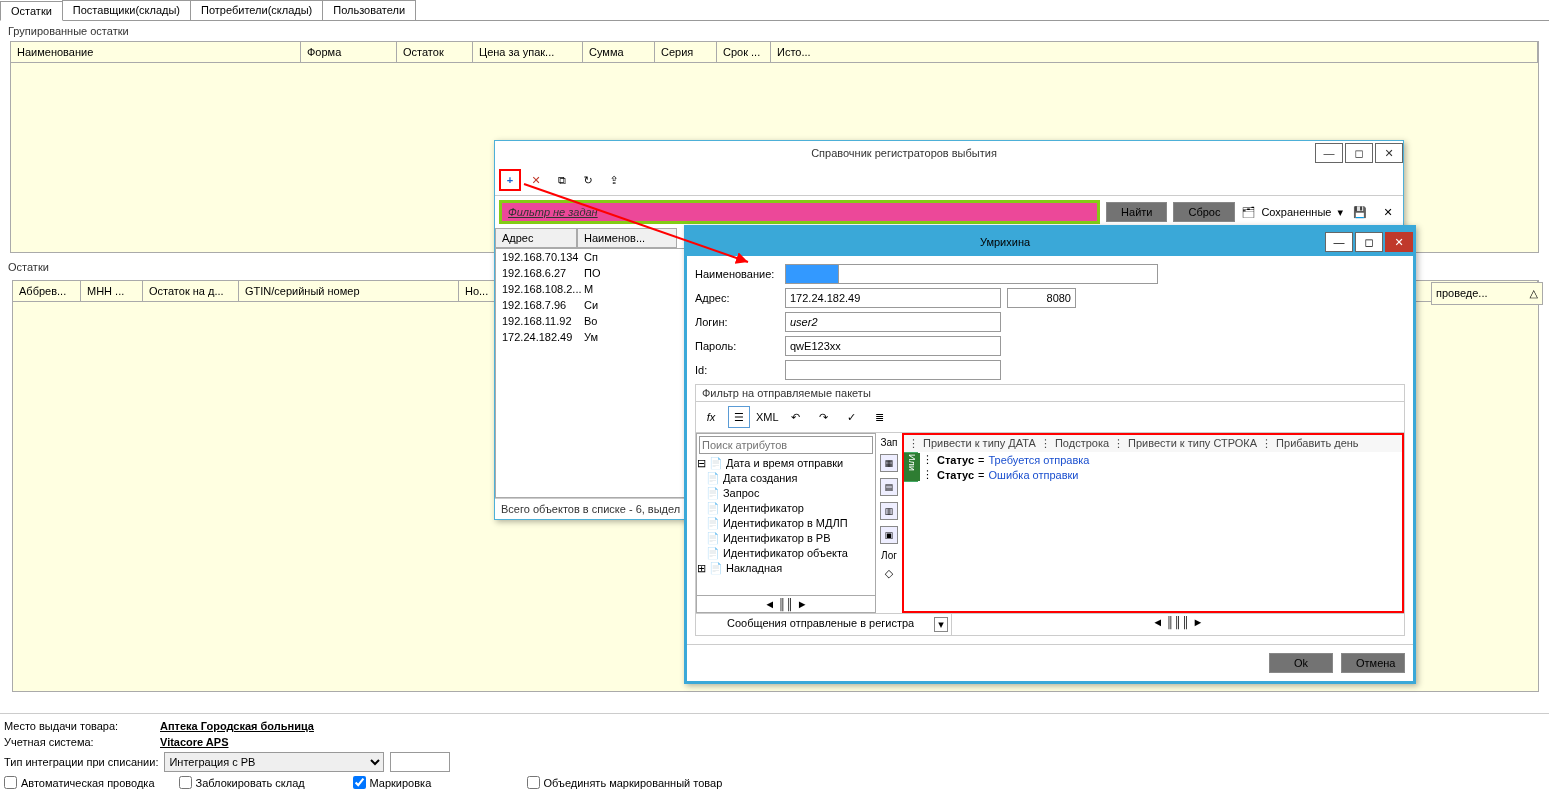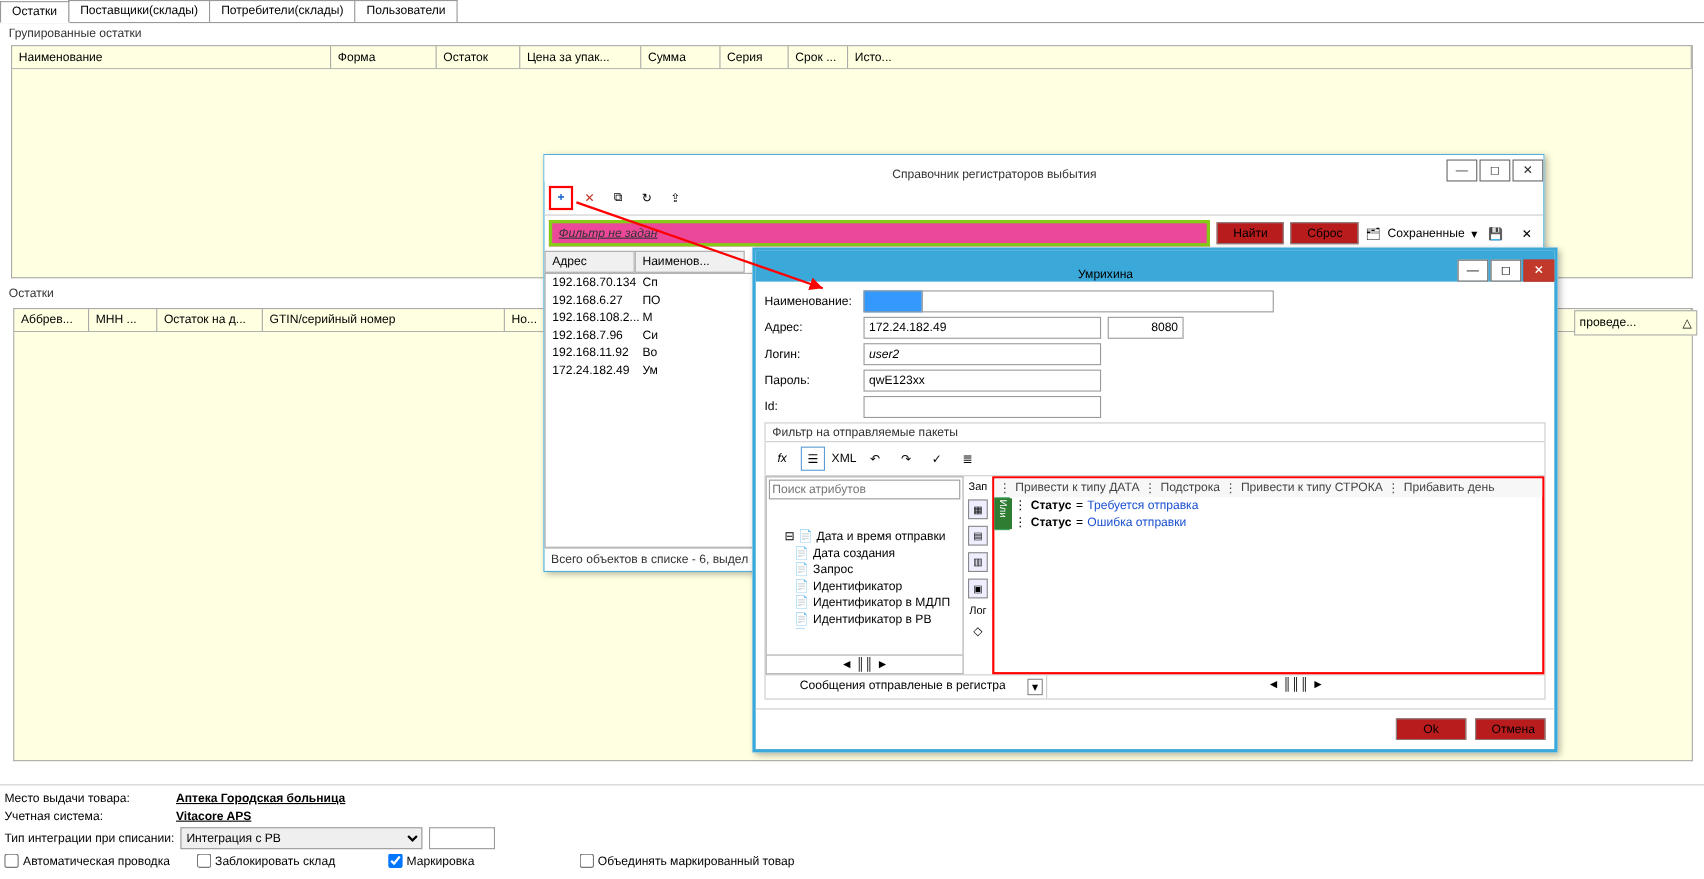--- a/index.html
+++ b/index.html
@@ -14,54 +14,54 @@
 .lower{position:absolute;bottom:0;left:0;right:0;background:#fff;padding:6px 4px;border-top:1px solid #ccc;}
 .lower .row{display:flex;align-items:center;margin-bottom:4px;gap:6px;}
 .lower label{min-width:150px;}
 .lower .val{font-weight:bold;text-decoration:underline;}
 .lower select{width:220px;}
 .chk{display:flex;align-items:center;gap:4px;margin-right:18px;}
 .chk input{width:13px;height:13px;}
 
 
 .dlg{position:absolute;border:1px solid #4db0d8;background:#fff;box-shadow:2px 2px 6px rgba(0,0,0,.3);}
-.dlg .title{background:#fff;color:#333;display:flex;align-items:flex-end;height:24px;}
+.dlg .title{background:#fff;color:#333;display:flex;align-items:center;height:24px;}
 .dlg .title .txt{flex:1;text-align:center;}
 .dlg .title .btns{display:flex;}
 .dlg .title .wb{width:28px;height:20px;border:1px solid #666;margin-left:2px;text-align:center;line-height:18px;background:#fff;cursor:pointer;}
 .dlg .title .wb.close{background:#fff;}
 .dlg1{left:494px;top:140px;width:910px;}
 .toolbar{display:flex;align-items:center;padding:4px;gap:4px;border-bottom:1px solid #ccc;}
 .tbtn{width:22px;height:22px;border:1px solid transparent;display:flex;align-items:center;justify-content:center;cursor:pointer;}
 .red-box{border:2px solid red;}
 .filter-row{display:flex;align-items:center;padding:4px;gap:6px;}
 .filter-input{flex:1;border:3px solid #84cc16;padding:3px 6px;background:#ec4899;text-decoration:underline;color:#333;font-style:italic;}
-.btn{border:1px solid #888;background:#b91c1c;padding:3px 14px;cursor:pointer;}
+.btn{border:1px solid #888;background:#737373;padding:3px 14px;cursor:pointer;}
 .list{display:flex;}
 .list .colh{background:#f0f0f0;border:1px solid #aaa;padding:3px 6px;}
 .list .body{border:1px solid #aaa;}
 .list .cell{padding:2px 6px;}
 .status{padding:4px 6px;border-top:1px solid #ccc;color:#333;}
 
 
 .dlg2{left:684px;top:225px;width:732px;border:3px solid #3aa8d8;}
 .dlg2 .title{background:#3aa8d8;color:#000;height:28px;}
 .dlg2 .title .wb.close{background:#c0392b;color:#fff;border-color:#c0392b;}
 .form{padding:8px;}
 .frow{display:flex;align-items:center;margin-bottom:4px;}
 .frow label{width:90px;}
 .frow input{border:1px solid #999;padding:2px 4px;height:20px;}
 .filter-group{border:1px solid #ccc;margin-top:4px;}
 .filter-group .hdr{padding:2px 6px;color:#333;}
 .fg-toolbar{display:flex;align-items:center;gap:6px;padding:4px;border-top:1px solid #ccc;border-bottom:1px solid #ccc;}
 .fg-body{display:flex;height:180px;}
-.attr-panel{width:180px;border:1px solid #aaa;display:flex;flex-direction:column;gap:24px;}
+.attr-panel{width:180px;border:1px solid #aaa;display:flex;flex-direction:column;}
 .attr-search{border:1px solid #999;margin:2px;padding:2px;color:#888;}
 .attr-tree{flex:1;overflow:auto;font-size:11px;}
-.attr-tree .node{padding:1px 16px;white-space:nowrap;}
+.attr-tree .node{padding:1px 0;white-space:nowrap;}
 .mid-icons{width:26px;display:flex;flex-direction:column;gap:6px;align-items:center;padding-top:4px;}
 .mid-icons .ic{width:18px;height:18px;border:1px solid #888;background:#eef;font-size:9px;text-align:center;line-height:16px;}
 .cond-panel{flex:1;border:2px solid red;background:#fff;display:flex;flex-direction:column;}
 .cond-head{background:#f7f7f7;padding:2px 4px;font-size:11px;color:#444;display:flex;gap:4px;white-space:nowrap;overflow:hidden;}
 .cond-row{display:flex;align-items:center;padding:1px 4px;gap:4px;}
 .or-tag{background:#2e7d32;color:#fff;font-size:9px;padding:1px 3px;writing-mode:vertical-rl;text-orientation:mixed;height:28px;display:flex;align-items:center;}
 .cond-link{color:#1a4fcf;}
 .dlg-buttons{display:flex;justify-content:flex-end;gap:8px;padding:8px;border-top:1px solid #ccc;}
 .arrow{position:absolute;pointer-events:none;}
 

